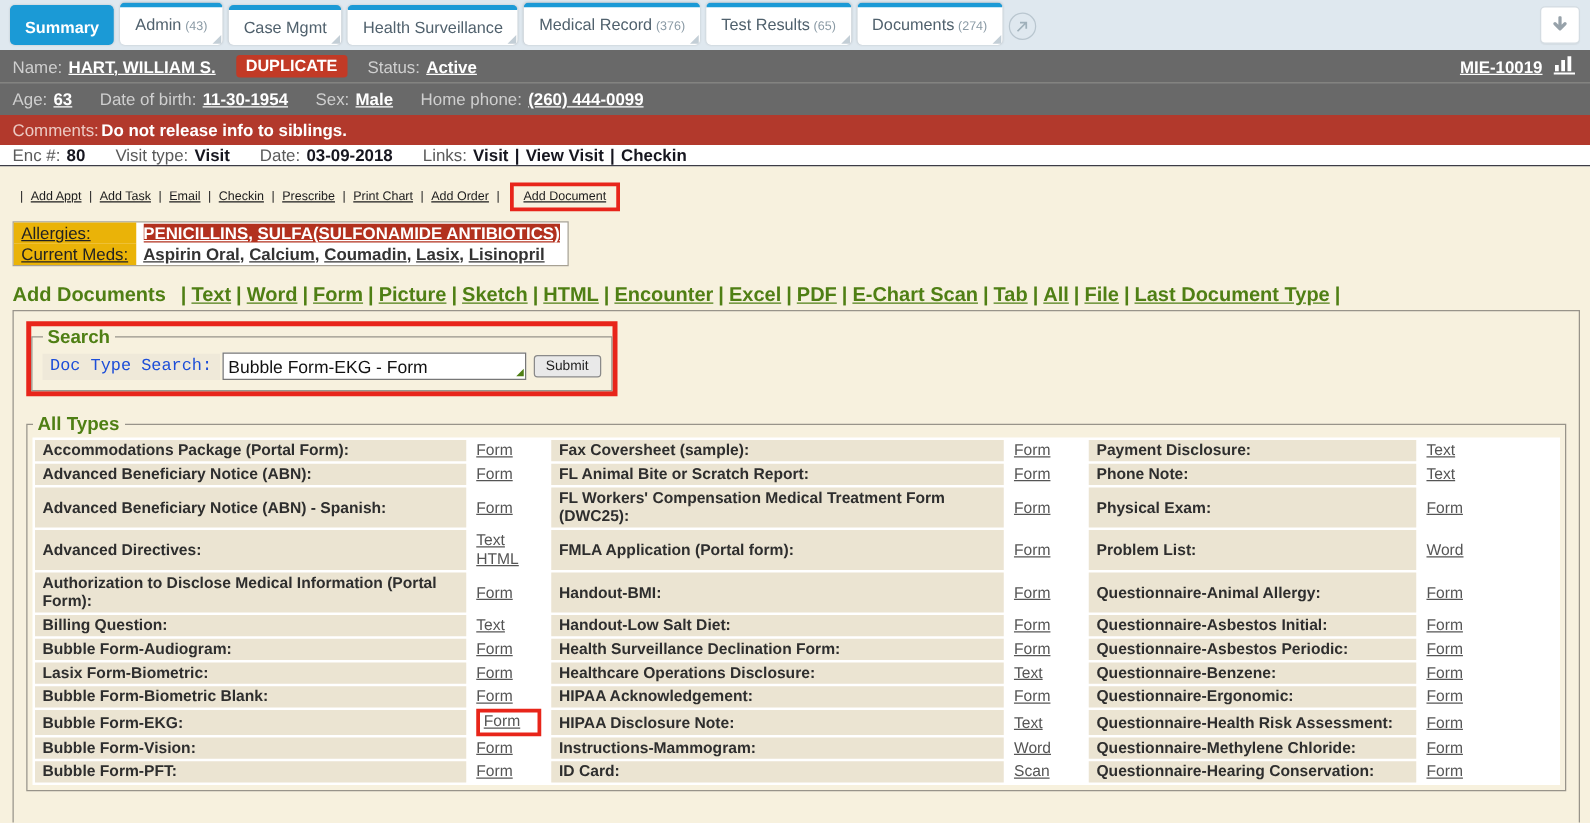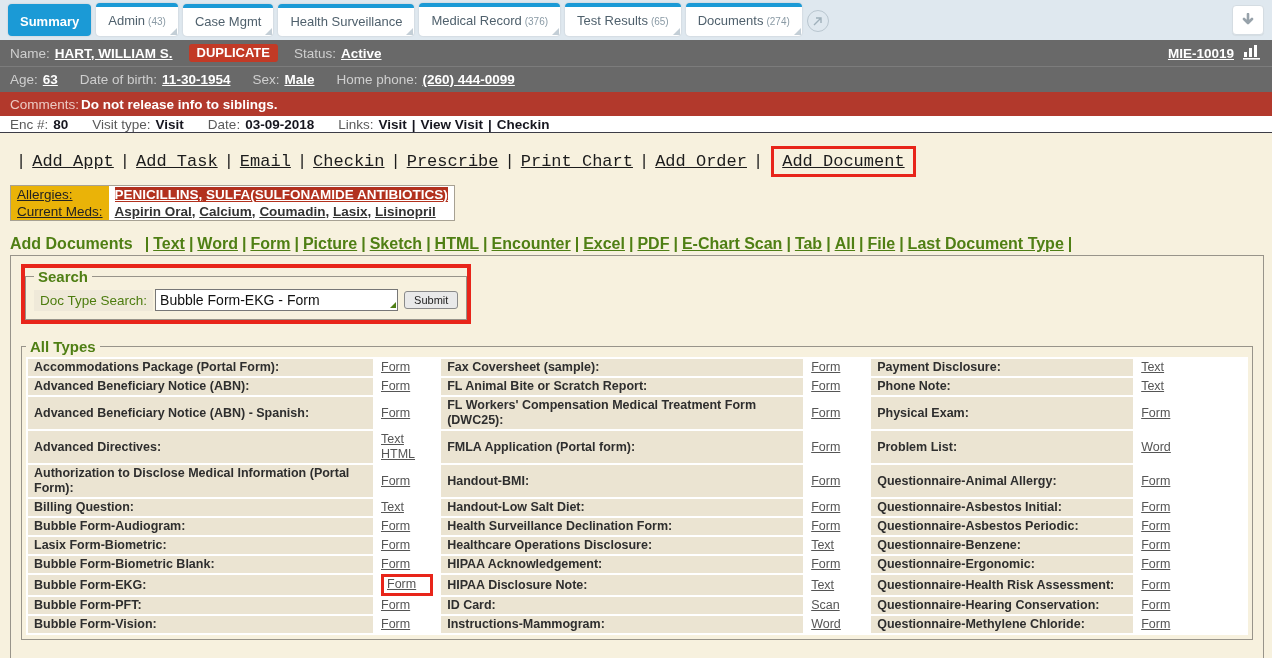--- a/index.html
+++ b/index.html
@@ -58,21 +58,21 @@
   .bar-red .lbl { color:#eccac3; margin-right:2px; }
   .bar-red .val { font-weight:bold; }
   .bar-enc { background:#fff; height:17px; border-bottom:1px solid #3c3c46; color:#14141e; }
   .bar-enc .lbl { color:#5a5a5a; margin-right:5px; }
   .bar-enc .val { font-weight:bold; color:#16161f; }
   .bar-enc .grp { margin-right:24px; }
   .enc-link { font-weight:bold; color:#16161f; cursor:pointer; }
   .enc-sep { margin:0 5px; font-weight:bold; }
   
   .content { padding:9px 8px 0 8px; }
-  .actions { font-size:17px; color:#1c1c1c; margin:4px 0 8px 2px;font-family:Liberation Mono, monospace; }
+  .actions { font-size:10px; color:#1c1c1c; margin:4px 0 8px 2px; }
   .actions a { color:#1c1c1c; text-decoration:underline; cursor:pointer; }
   .actions .pipe { margin:0 6px; }
   .annot { border:3px solid #e8251a; }
   .annot-adddoc { display:inline-block; padding:3px 8px; margin-left:2px; }
   
   .allergy-box {
     display:inline-block; border:1px solid #a7a193; background:#fff; margin-left:2px;
   }
   .allergy-box table { border-collapse:collapse; font-size:13.5px; }
   .allergy-box td { padding:1px 6px; }
@@ -88,21 +88,21 @@
   .adddoc-title { color:#4f7f14; font-weight:bold; font-size:16px; margin-right:8px; }
   .type-links { font-size:16px; font-weight:bold; color:#4f7f14; }
   .type-links a { color:#4f7f14; text-decoration:underline; cursor:pointer; }
   .type-links .pipe { margin:0 4px; text-decoration:none; }
   .big-box { border:1px solid #98948a; margin:2px 0 0 2px; padding:8px 10px 10px; min-height:420px; }
   
   .search-annot { display:inline-block; border:4px solid #e8251a; }
   fieldset { border:1px solid #98948a; margin:0; padding:4px 8px 8px; }
   legend { color:#4f7f14; font-weight:bold; font-size:15px; padding:0 4px; }
   .search-row { display:flex; align-items:center; }
-  .search-label { background:#efe9d9; font-size:13.5px; color:#4d7c0f; padding:3px 6px; }
+  .search-label { background:#efe9d9; font-size:13.5px; color:#1d4ed8; padding:3px 6px;font-family:Liberation Mono, monospace; }
   .search-input-wrap { position:relative; margin-left:2px; }
   .search-input {
     width:243px; height:22px; border:1px solid #777; font-size:14px;
     font-family:"Liberation Sans",sans-serif; padding:1px 4px; background:#fff; color:#111;
   }
   .search-input-wrap::after {
     content:""; position:absolute; right:2px; bottom:3px;
     border-style:solid; border-width:0 0 6px 6px;
     border-color:transparent transparent #4f7f14 transparent;
   }
@@ -326,33 +326,33 @@
             </tr>
             <tr>
               <td class="dlabel">Bubble Form-EKG:</td>
               <td class="dlink"><span class="annot-cell"><a>Form</a></span></td>
               <td class="dlabel">HIPAA Disclosure Note:</td>
               <td class="dlink"><a>Text</a></td>
               <td class="dlabel">Questionnaire-Health Risk Assessment:</td>
               <td class="dlink"><a>Form</a></td>
             </tr>
             <tr>
+              <td class="dlabel">Bubble Form-Vision:</td>
+              <td class="dlink"><a>Form</a></td>
+              <td class="dlabel">Instructions-Mammogram:</td>
+              <td class="dlink"><a>Word</a></td>
+              <td class="dlabel">Questionnaire-Methylene Chloride:</td>
+              <td class="dlink"><a>Form</a></td>
+            </tr>
+            <tr>
               <td class="dlabel">Bubble Form-PFT:</td>
               <td class="dlink"><a>Form</a></td>
               <td class="dlabel">ID Card:</td>
               <td class="dlink"><a>Scan</a></td>
               <td class="dlabel">Questionnaire-Hearing Conservation:</td>
               <td class="dlink"><a>Form</a></td>
             </tr>
-            <tr>
-              <td class="dlabel">Bubble Form-Vision:</td>
-              <td class="dlink"><a>Form</a></td>
-              <td class="dlabel">Instructions-Mammogram:</td>
-              <td class="dlink"><a>Word</a></td>
-              <td class="dlabel">Questionnaire-Methylene Chloride:</td>
-              <td class="dlink"><a>Form</a></td>
-            </tr>
           </tbody>
       </table>
     </fieldset>
 
   </div>
 </div>
 
 </body></html>

